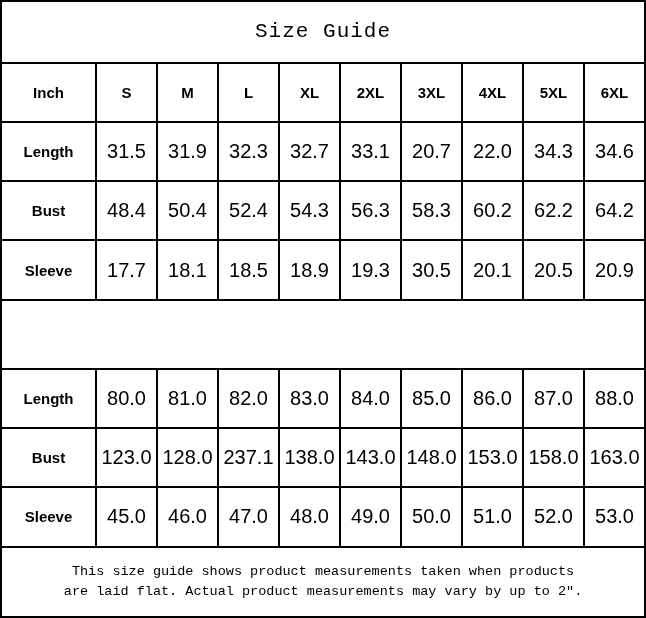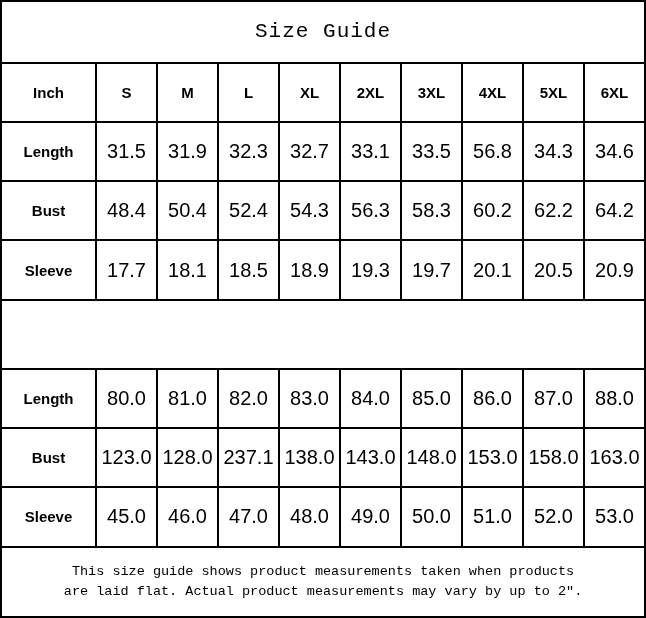--- a/index.html
+++ b/index.html
@@ -89,22 +89,22 @@
           <th>5XL</th>
           <th>6XL</th>
         </tr>
         <tr>
           <th>Length</th>
           <td>31.5</td>
           <td>31.9</td>
           <td>32.3</td>
           <td>32.7</td>
           <td>33.1</td>
-          <td>33.5</td>
-          <td>56.8</td>
+          <td>20.7</td>
+          <td>22.0</td>
           <td>34.3</td>
           <td>34.6</td>
         </tr>
         <tr>
           <th>Bust</th>
           <td>48.4</td>
           <td>50.4</td>
           <td>52.4</td>
           <td>54.3</td>
           <td>56.3</td>
@@ -113,21 +113,21 @@
           <td>62.2</td>
           <td>64.2</td>
         </tr>
         <tr>
           <th>Sleeve</th>
           <td>17.7</td>
           <td>18.1</td>
           <td>18.5</td>
           <td>18.9</td>
           <td>19.3</td>
-          <td>19.7</td>
+          <td>30.5</td>
           <td>20.1</td>
           <td>20.5</td>
           <td>20.9</td>
         </tr>
       </tbody>
     <tbody>
       <tr class="spacer-row">
         <td colspan="10"></td>
       </tr>
     </tbody>

